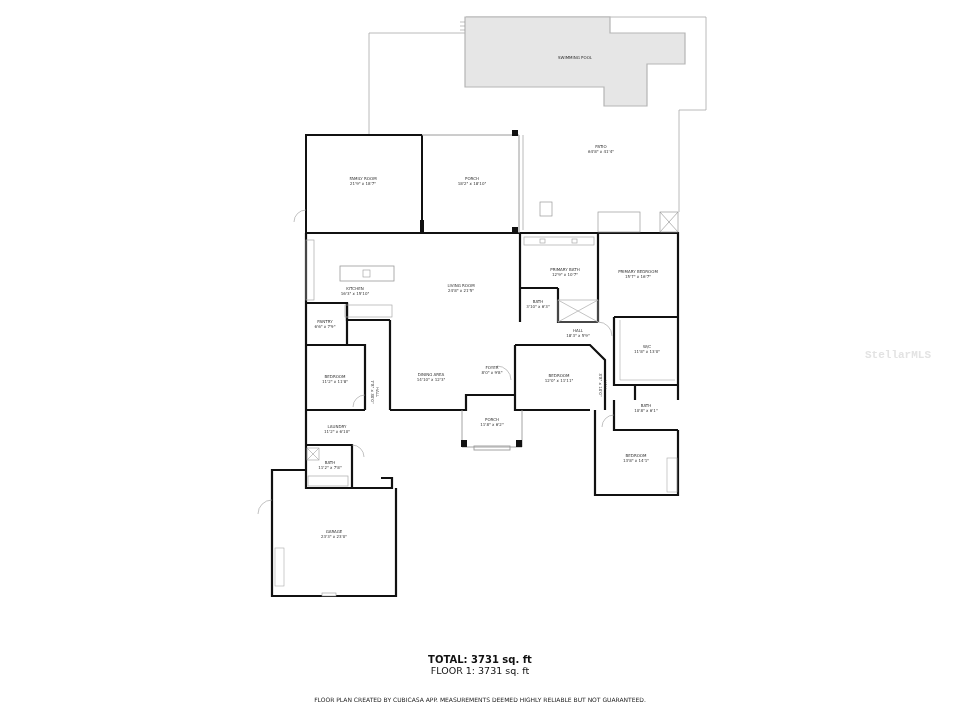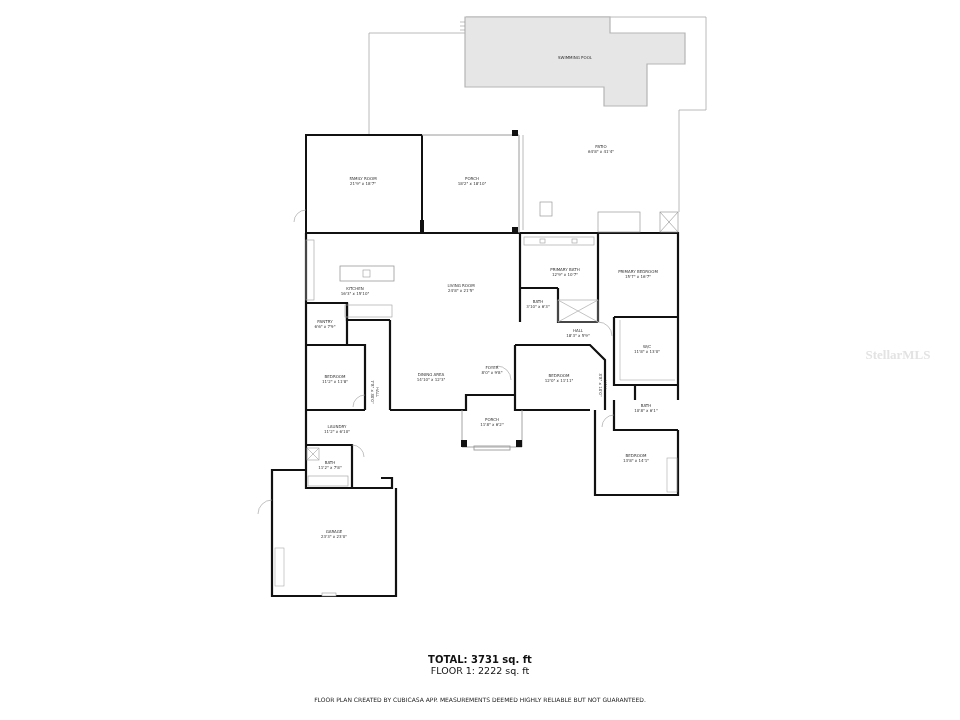--- a/index.html
+++ b/index.html
@@ -5,21 +5,21 @@
   html, body { margin:0; padding:0; background:#ffffff; }
   body { width:960px; height:720px; position:relative; overflow:hidden; font-family:"DejaVu Sans", sans-serif; }
   #plan { position:absolute; left:0; top:0; width:960px; height:640px; }
   .room-label { position:absolute; font-family:"DejaVu Sans", sans-serif; font-size:4px; color:#333; text-align:center; line-height:5px; transform:translate(-50%,-50%); white-space:nowrap; }
   .room-label .dim { display:block; }
   .vlabel { transform:translate(-50%,-50%) rotate(90deg); }
   #summary { position:absolute; left:0; top:654px; width:960px; text-align:center; color:#111; font-family:"DejaVu Sans", sans-serif; }
   #summary .total { font-weight:bold; font-size:10px; line-height:11px; }
   #summary .line { font-size:9.5px; line-height:11px; }
   #disclaimer { position:absolute; left:0; top:696px; width:960px; text-align:center; font-size:6px; color:#222; font-family:"DejaVu Sans", sans-serif; }
-  #watermark { position:absolute; left:898px; top:355px; font-size:13px; font-weight:bold; color:#e3e3e3; transform:translate(-50%,-50%); font-family:Liberation Serif, serif; }
+  #watermark { position:absolute; left:898px; top:355px; font-size:11px; font-weight:bold; color:#e3e3e3; transform:translate(-50%,-50%); font-family:Liberation Mono, monospace; }
 </style>
 </head>
 <body>
 
 <svg id="plan" viewBox="0 0 960 640" xmlns="http://www.w3.org/2000/svg">
 
   <g fill="none" stroke="#a8a8a8" stroke-width="0.8">
     <polyline points="369,135 369,33 466,33 466,17 706,17 706,110 679,110 679,212"></polyline>
     <line x1="523" y1="135" x2="523" y2="230"></line>
   </g>
@@ -163,15 +163,15 @@
 <div class="room-label" style="left:636px;top:458px;"><span>BEDROOM</span><span class="dim">13'8" x 14'1"</span></div>
 <div class="room-label" style="left:337px;top:429px;"><span>LAUNDRY</span><span class="dim">11'2" x 6'10"</span></div>
 <div class="room-label" style="left:330px;top:465px;"><span>BATH</span><span class="dim">11'2" x 7'8"</span></div>
 <div class="room-label" style="left:492px;top:422px;"><span>PORCH</span><span class="dim">11'8" x 6'2"</span></div>
 <div class="room-label" style="left:334px;top:534px;"><span>GARAGE</span><span class="dim">23'3" x 23'0"</span></div>
 
 <div id="watermark">StellarMLS</div>
 
 <div id="summary">
   <div class="total">TOTAL: 3731 sq. ft</div>
-  <div class="line">FLOOR 1: 2222 sq. ft</div>
+  <div class="line">FLOOR 1: 3731 sq. ft</div>
 </div>
 <div id="disclaimer">FLOOR PLAN CREATED BY CUBICASA APP. MEASUREMENTS DEEMED HIGHLY RELIABLE BUT NOT GUARANTEED.</div>
 
 </body></html>

